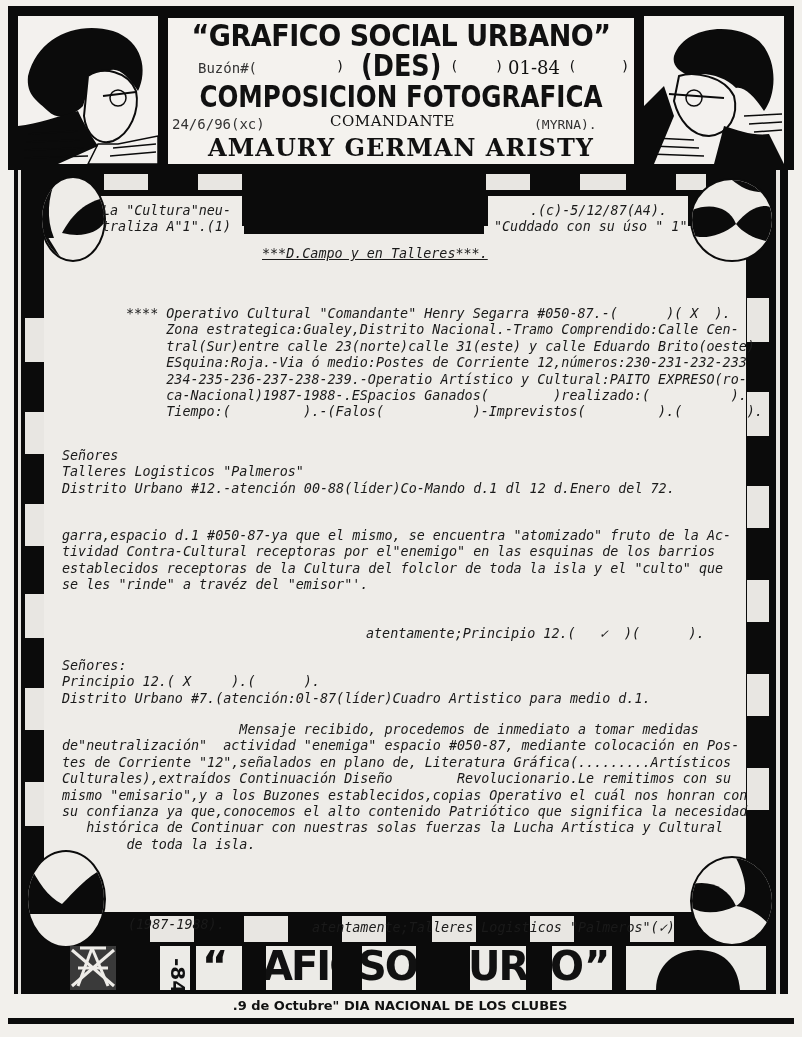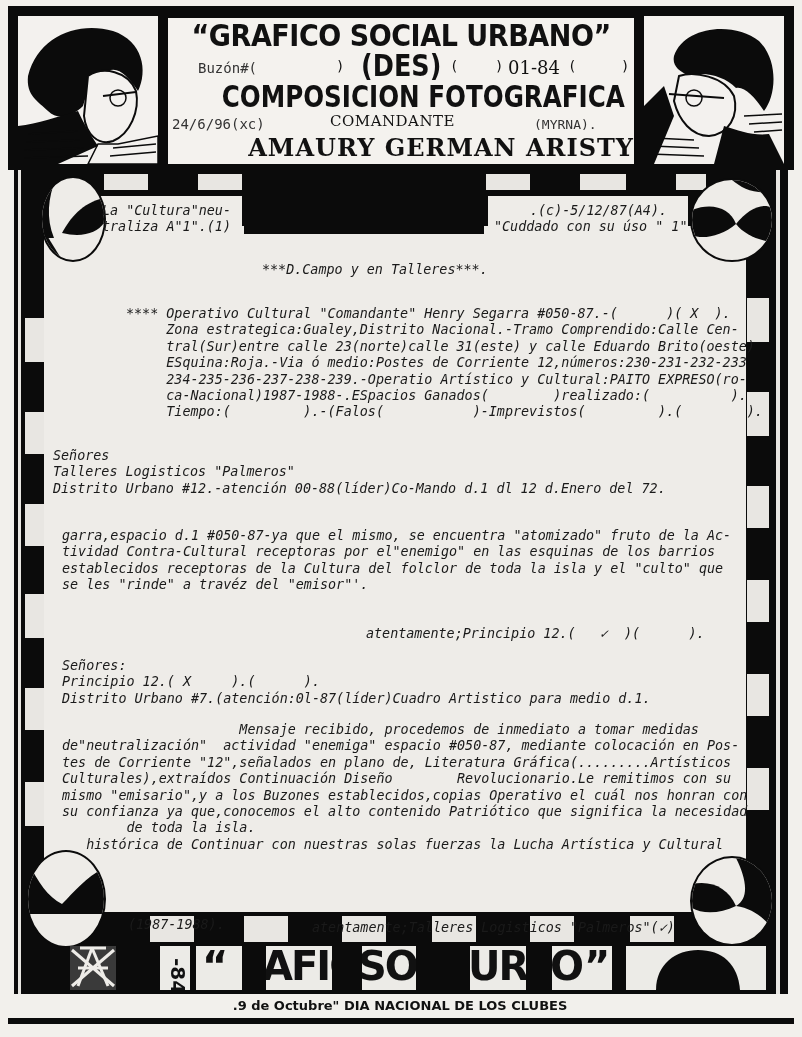--- a/index.html
+++ b/index.html
@@ -3,21 +3,21 @@
 <meta charset="utf-8">
 <style>
   html,body{margin:0;padding:0;}
   body{width:802px;height:1037px;background:#f2f0ec;position:relative;overflow:hidden;font-family:"DejaVu Serif",serif;color:#111;}
   .abs{position:absolute;}
   .blk{background:#0b0b0b;}
   .paper{background:#eeece8;}
   
   #frame-top{left:8px;top:6px;width:786px;height:164px;}
   .portrait{top:16px;width:140px;height:148px;background:#f3f1ee;overflow:hidden;}
-  .title-box{left:168px;top:18px;width:466px;height:146px;background:#f4f2ee;text-align:right;}
+  .title-box{left:168px;top:18px;width:466px;height:146px;background:#f4f2ee;text-align:center;}
   .t1{font-family:"DejaVu Sans",sans-serif;font-weight:bold;font-size:30px;letter-spacing:-0.5px;line-height:32px;margin-top:2px;transform:scaleX(0.9);}
   .t2row{position:relative;height:30px;font-family:"DejaVu Sans Mono",monospace;font-size:14px;}
   .t2row .des{font-family:"DejaVu Sans",sans-serif;font-weight:bold;font-size:30px;position:absolute;left:186px;top:-4px;transform:scaleX(0.85);}
   .t2row .buz{position:absolute;left:30px;top:8px;color:#333;}
   .t2row .par1{position:absolute;left:168px;top:6px;}
   .t2row .par2{position:absolute;left:282px;top:6px;}
   .t2row .par3{position:absolute;left:327px;top:6px;}
   .t2row .num{position:absolute;left:340px;top:5px;font-family:"DejaVu Serif",serif;font-weight:normal;font-size:18px;}
   .t2row .par4{position:absolute;left:400px;top:6px;}
   .t2row .par5{position:absolute;left:453px;top:6px;}
@@ -165,33 +165,33 @@
   <svg width="80" height="86" viewBox="0 0 80 86">
       <path d="M0,26 C20,22 36,30 44,48 C28,56 10,56 0,50 Z" fill="#0b0b0b"></path>
       <path d="M44,0 C54,20 58,40 44,48 C60,50 72,60 80,70 L80,0 Z" fill="#0b0b0b"></path>
     </svg>
 </div>
 
 <div class="abs mono" style="left:102px;top:203px;">La "Cultura"neu-</div>
 <div class="abs mono" style="left:102px;top:219px;">traliza A"1".(1)</div>
 <div class="abs mono" style="left:530px;top:203px;">.(c)-5/12/87(A4).</div>
 <div class="abs mono" style="left:494px;top:219px;">"Cuddado con su úso " 1"</div>
-<div class="abs mono" style="left:262px;top:262px;">***D.Campo y en Talleres***.</div>
+<div class="abs mono" style="left:262px;top:246px;text-decoration:underline;">***D.Campo y en Talleres***.</div>
 
 <div class="abs" style="left:126px;top:306px;">
   <div class="mono">**** Operativo Cultural "Comandante" Henry Segarra #050-87.-(      )( X  ).</div>
   <div class="mono">     Zona estrategica:Gualey,Distrito Nacional.-Tramo Comprendido:Calle Cen-</div>
   <div class="mono">     tral(Sur)entre calle 23(norte)calle 31(este) y calle Eduardo Brito(oeste)</div>
   <div class="mono">     ESquina:Roja.-Via ó medio:Postes de Corriente 12,números:230-231-232-233</div>
   <div class="mono">     234-235-236-237-238-239.-Operatio Artístico y Cultural:PAITO EXPRESO(ro-</div>
   <div class="mono">     ca-Nacional)1987-1988-.ESpacios Ganados(        )realizado:(          ).</div>
   <div class="mono">     Tiempo:(         ).-(Falos(           )-Imprevistos(         ).(        ).</div>
 </div>
 
-<div class="abs" style="left:53px;top:448px;">
+<div class="abs" style="left:62px;top:448px;">
   <div class="mono">Señores</div>
   <div class="mono">Talleres Logisticos "Palmeros"</div>
   <div class="mono">Distrito Urbano #12.-atención 00-88(líder)Co-Mando d.1 dl 12 d.Enero del 72.</div>
 </div>
 <div class="abs" style="left:62px;top:528px;">
   <div class="mono">garra,espacio d.1 #050-87-ya que el mismo, se encuentra "atomizado" fruto de la Ac-</div>
   <div class="mono">tividad Contra-Cultural receptoras por el"enemigo" en las esquinas de los barrios</div>
   <div class="mono">establecidos receptoras de la Cultura del folclor de toda la isla y el "culto" que</div>
   <div class="mono">se les "rinde" a travéz del "emisor"'.</div>
 </div>
@@ -202,22 +202,22 @@
   <div class="mono">Principio 12.( X     ).(      ).</div>
   <div class="mono">Distrito Urbano #7.(atención:0l-87(líder)Cuadro Artistico para medio d.1.</div>
 </div>
 <div class="abs" style="left:62px;top:722px;">
   <div class="mono">                      Mensaje recibido, procedemos de inmediato a tomar medidas</div>
   <div class="mono">de"neutralización"  actividad "enemiga" espacio #050-87, mediante colocación en Pos-</div>
   <div class="mono">tes de Corriente "12",señalados en plano de, Literatura Gráfica(.........Artísticos</div>
   <div class="mono">Culturales),extraídos Continuación Diseño        Revolucionario.Le remitimos con su</div>
   <div class="mono">mismo "emisario",y a los Buzones establecidos,copias Operativo el cuál nos honran con</div>
   <div class="mono">su confianza ya que,conocemos el alto contenido Patriótico que significa la necesidad</div>
+  <div class="mono">   histórica de Continuar con nuestras solas fuerzas la Lucha Artística y Cultural</div>
   <div class="mono">        de toda la isla.</div>
-  <div class="mono">   histórica de Continuar con nuestras solas fuerzas la Lucha Artística y Cultural</div>
 </div>
 <div class="abs mono" style="left:312px;top:920px;">atentamente;Talleres Logisticos "Palmeros"(✓)</div>
 <div class="abs mono" style="left:128px;top:886px;margin-top:31px;">(1987-1988).</div>
 
 <div class="bottom-frame" style="left:70px;top:946px;width:46px;height:44px;background:#3a3a3a;">
   <svg width="46" height="44" viewBox="0 0 46 44">
       <g stroke="#eeece8" stroke-width="3" fill="none">
         <path d="M2,4 L44,40"></path>
         <path d="M44,4 L2,40"></path>
         <path d="M10,2 L36,2"></path>

